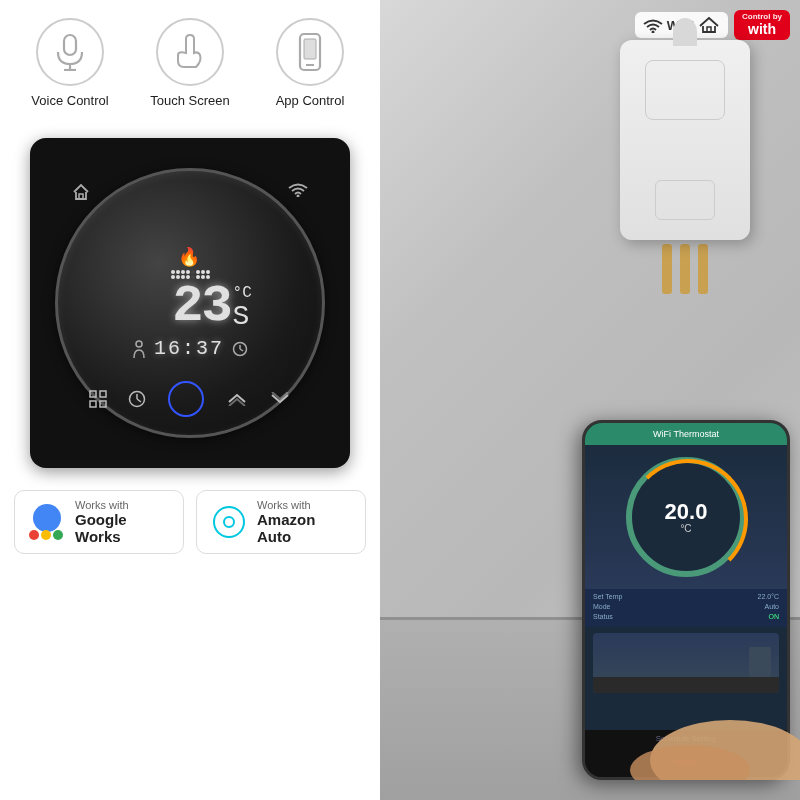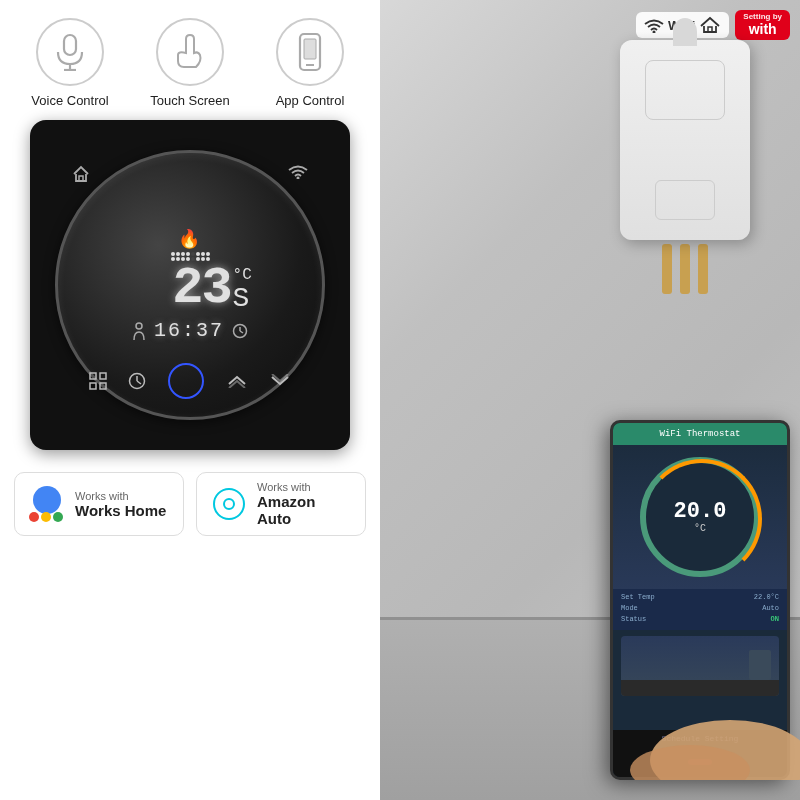--- a/index.html
+++ b/index.html
@@ -21,21 +21,21 @@
       flex-direction: column;
       align-items: center;
       padding: 18px 10px 10px 10px;
     }
 
     
     .feature-row {
       display: flex;
       justify-content: space-around;
       width: 100%;
-      margin-bottom: 12px;
+      margin-bottom: 30px;
     }
     .feature-item {
       display: flex;
       flex-direction: column;
       align-items: center;
       width: 110px;
     }
     .feature-icon-circle {
       width: 68px;
       height: 68px;
@@ -219,31 +219,30 @@
 
     
     .phone-container {
       position: absolute;
       bottom: 20px;
       right: -10px;
       width: 220px;
       height: 400px;
     }
     .phone-body {
-      width: 180px;
+      width: 208px;
       height: 360px;
       background: #1a1a1a;
-      border-radius: 10px;
+      border-radius: 20px;
       position: absolute;
       bottom: 0;
       right: 20px;
       box-shadow: -4px 4px 20px rgba(0,0,0,0.5);
       overflow: hidden;
       border: 3px solid #333;
-      font-family: Liberation Mono, monospace;
     }
     .phone-screen {
       width: 100%;
       height: 100%;
       background: linear-gradient(180deg, #1a2a3a 0%, #2a3a5a 50%, #1a2a3a 100%);
       display: flex;
       flex-direction: column;
       align-items: center;
       overflow: hidden;
     }
@@ -489,21 +488,21 @@
 
           <div class="google-dots" style="position:absolute;bottom:0;left:0;gap:2px;">
             <div class="g-dot" style="background:#EA4335;width:10px;height:10px;"></div>
             <div class="g-dot" style="background:#FBBC04;width:10px;height:10px;"></div>
             <div class="g-dot" style="background:#34A853;width:10px;height:10px;"></div>
           </div>
         </div>
       </div>
       <div class="compat-text">
         <span class="compat-works">Works with</span>
-        <span class="compat-name">Works Home</span>
+        <span class="compat-name">Google Works</span>
       </div>
     </div>
 
     <div class="compat-badge">
       <div class="compat-logo">
         <div class="alexa-ring">
           <svg width="16" height="16" viewBox="0 0 16 16">
             <circle cx="8" cy="8" r="5" fill="none" stroke="#00c8e0" stroke-width="2"></circle>
           </svg>
         </div>
@@ -529,21 +528,21 @@
         <circle cx="10" cy="14" r="1.5" fill="#333"></circle>
       </svg>
       <span style="font-size:13px;font-weight:bold;color:#333;">WiFi</span>
       <svg width="22" height="18" viewBox="0 0 22 18">
         <path d="M2 10 L11 2 L20 10" fill="none" stroke="#333" stroke-width="1.8"></path>
         <path d="M5 10 L5 16 L17 16 L17 10" fill="none" stroke="#333" stroke-width="1.8"></path>
         <rect x="9" y="11" width="4" height="5" fill="none" stroke="#333" stroke-width="1.5"></rect>
       </svg>
     </div>
     <div class="tuya-logo">
-      <span class="powered-by">Setting by</span>
+      <span class="powered-by">Control by</span>
       <span style="font-size:14px;font-weight:bold;">with</span>
     </div>
   </div>
 
   <div style="position:absolute;top:40px;right:50px;">
     <div style="width:130px;height:200px;background:linear-gradient(180deg,#f0f0f0 0%,#e0e0e0 100%);border-radius:12px;position:relative;box-shadow:3px 4px 14px rgba(0,0,0,0.25);">
 
       <div style="position:absolute;top:-22px;left:50%;transform:translateX(-50%);width:24px;height:28px;background:#d8d8d8;border-radius:50% 50% 0 0;"></div>
 
       <div style="position:absolute;top:20px;left:50%;transform:translateX(-50%);width:80px;height:60px;border:1.5px solid #ccc;border-radius:8px;"></div>

